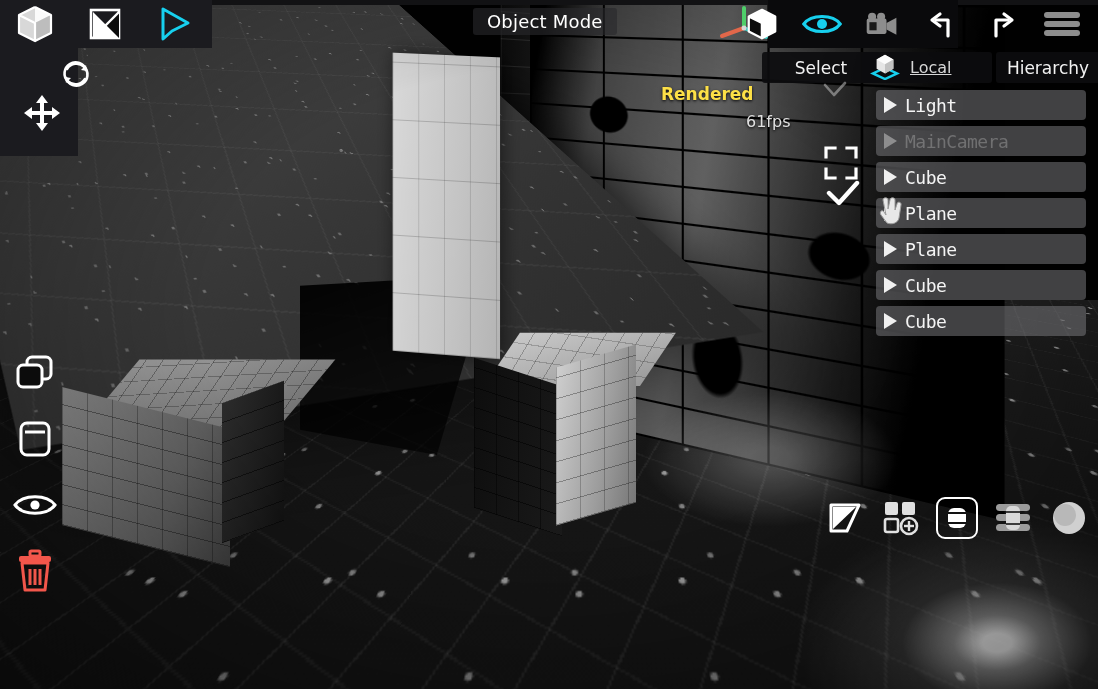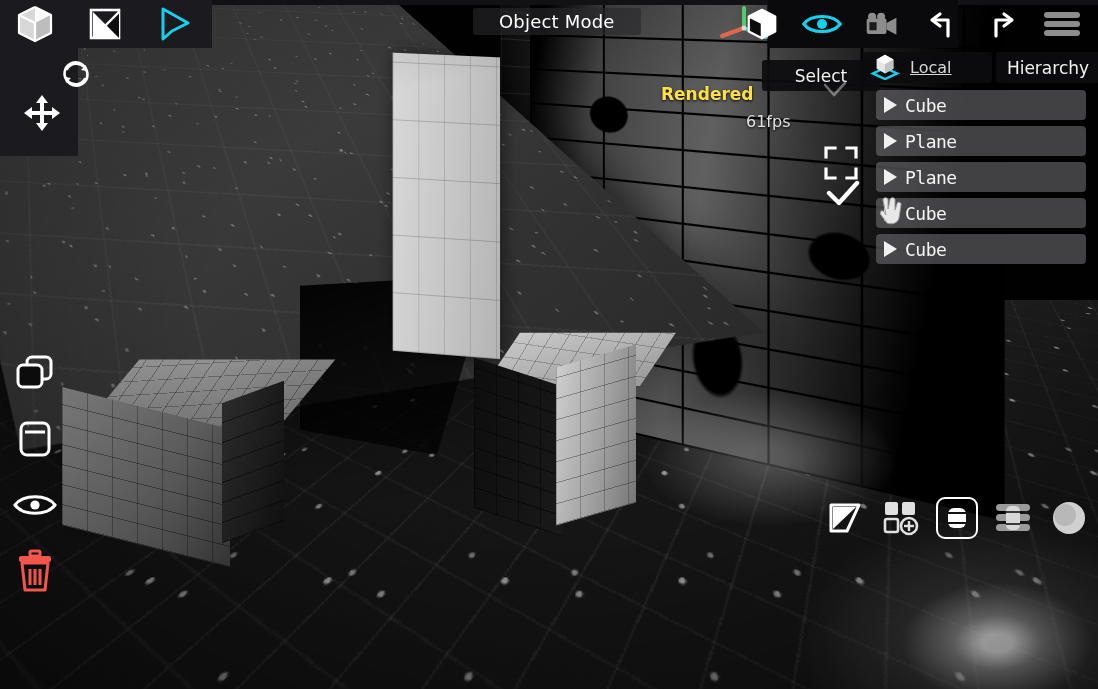--- a/index.html
+++ b/index.html
@@ -197,32 +197,32 @@
   
   #header-right {
     position:absolute; right:0; top:0; height:48px; display:flex; align-items:center;
     gap:0px; padding-right:6px;
   }
   .hr-icon { width:60px; height:48px; display:flex; align-items:center; justify-content:center; cursor:pointer; }
   #header-mid-bg { position:absolute; left:768px; top:0; width:190px; height:48px; background:#0a0a0c; }
 
   
   #mode-pill {
-    position:absolute; left:473px; top:8px; padding:3px 26px;
+    position:absolute; left:473px; top:8px; padding:3px 14px;
     background:rgba(40,40,44,.62); color:#fff; font-size:18px; border-radius:3px;
     letter-spacing:.2px;
   }
 
   
   .pill {
     position:absolute; top:52px; height:31px; background:rgba(12,12,14,.92);
     display:flex; align-items:center; justify-content:center;
     color:#f2f2f2; font-size:17px; border-radius:3px; cursor:pointer;
   }
-  #pill-select { left:762px; width:118px;margin-top:8px; }
+  #pill-select { left:762px; width:118px; }
   #pill-local  { left:862px; width:130px; display:flex; gap:10px; padding-left:8px; justify-content:flex-start;}
   #pill-hierarchy { left:996px; width:104px; }
   #select-check { position:absolute; left:822px; top:80px; color:rgba(200,200,200,.45); font-size:20px; }
 
   
   #label-rendered { position:absolute; left:661px; top:84px; color:#fde047; font-size:17px; font-weight:bold; text-shadow:0 1px 3px #000; }
   #label-fps { position:absolute; left:746px; top:112px; color:#e0e0e0; font-size:16px; font-weight:normal; text-shadow:0 1px 3px #000; }
   #crop-icon { position:absolute; left:824px; top:146px; width:34px; height:34px; cursor:pointer; }
   #confirm-check { position:absolute; left:826px; top:180px; cursor:pointer; }
 
@@ -411,20 +411,28 @@
 </div>
 <div id="confirm-check">
   <svg width="34" height="28" viewBox="0 0 34 28">
     <path d="M3 13 L13 23 L31 3" fill="none" stroke="#fff" stroke-width="4.4" stroke-linecap="round" stroke-linejoin="round"></path>
   </svg>
 </div>
 
 <div id="hierarchy-panel">
   <div class="h-row">
     <span class="tri"></span>
+    <span class="h-label">Light</span>
+  </div>
+  <div class="h-row dim">
+    <span class="tri"></span>
+    <span class="h-label">MainCamera</span>
+  </div>
+  <div class="h-row">
+    <span class="tri"></span>
     <span class="h-label">Cube</span>
   </div>
   <div class="h-row">
     <span class="tri"></span>
     <span class="h-label">Plane</span>
   </div>
   <div class="h-row">
     <span class="tri"></span>
     <span class="h-label">Plane</span>
   </div>

